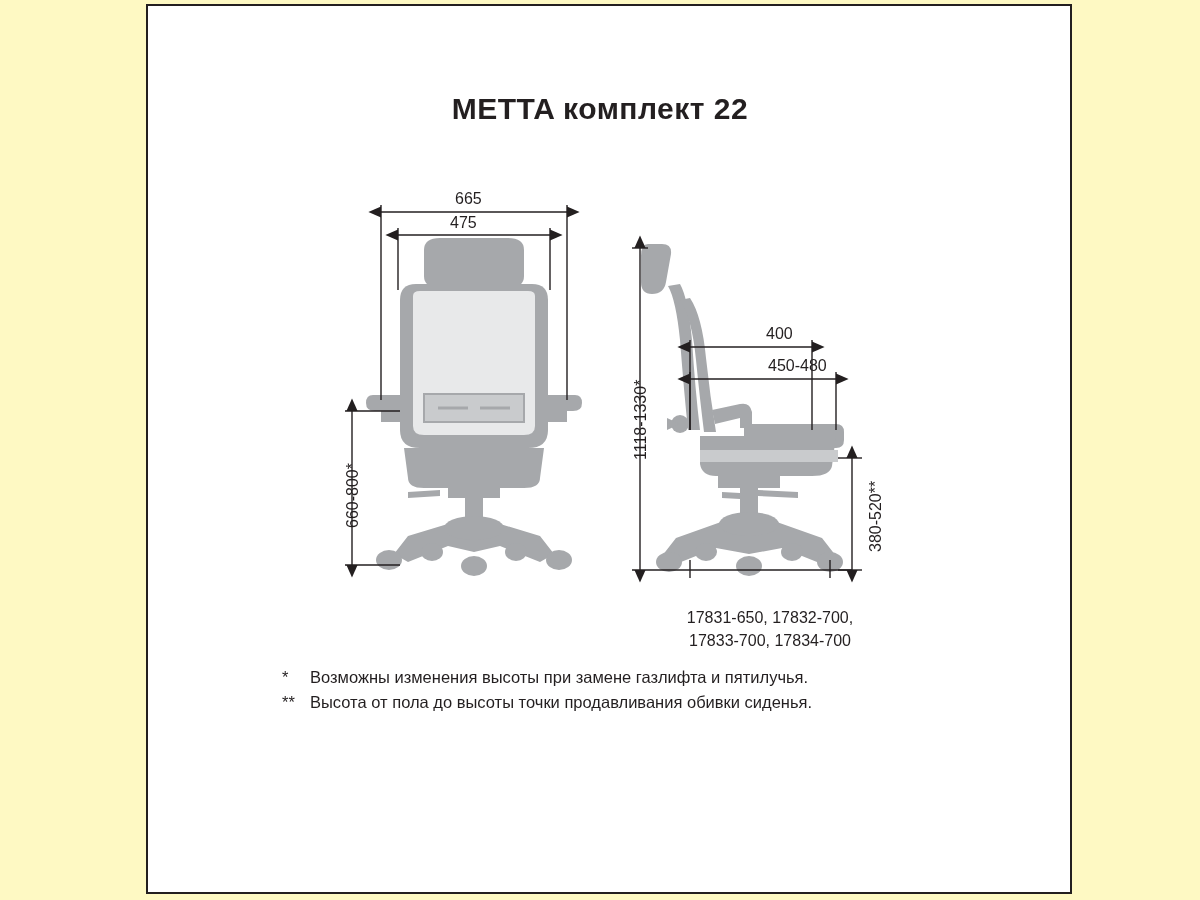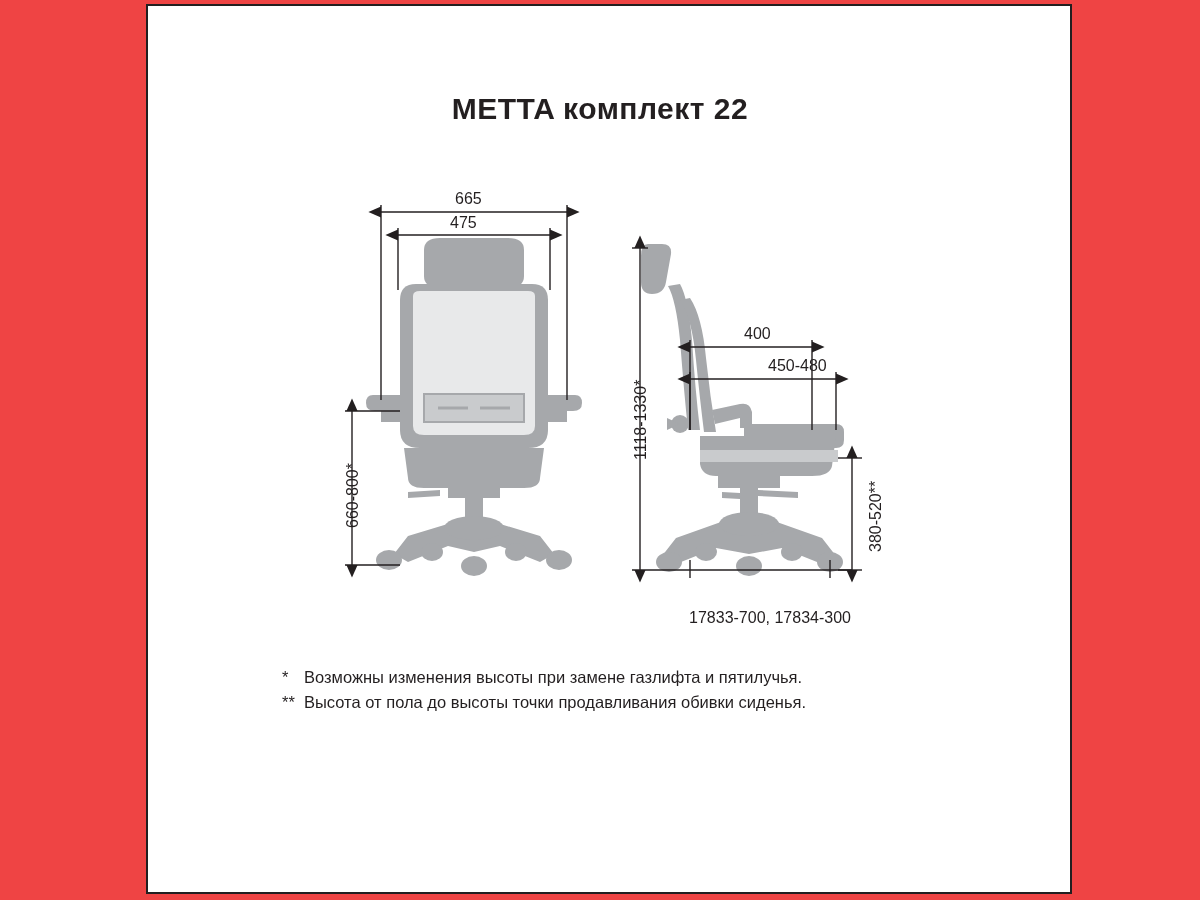--- a/index.html
+++ b/index.html
@@ -10,21 +10,21 @@
   body {
     width: 1200px;
     height: 900px;
     font-family: "Liberation Sans", sans-serif;
     overflow: hidden;
   }
   .page {
     position: relative;
     width: 1200px;
     height: 900px;
-    background: #ef4444;
+    background: #fef9c3;
   }
   .frame {
     position: absolute;
     left: 146px;
     top: 4px;
     width: 926px;
     height: 890px;
     border: 2px solid #231f20;
     box-sizing: border-box;
     background: #ffffff;
@@ -59,20 +59,21 @@
   .note-row {
     display: flex;
     align-items: flex-start;
   }
   .note-mark {
     width: 22px;
     flex: 0 0 22px;
   }
   .note-text {
     flex: 1 1 auto;
+    margin-left: 6px;
   }
   .codes {
     position: absolute;
     left: 600px;
     top: 606px;
     width: 340px;
     text-align: center;
     font-size: 16px;
     color: #231f20;
     line-height: 23px;
@@ -219,27 +220,28 @@
       <line x1="690" y1="570" x2="852" y2="570"></line>
       <line x1="690" y1="560" x2="690" y2="578"></line>
       <line x1="830" y1="560" x2="830" y2="578"></line>
     </g>
   </svg>
 
   <div class="dimlabel" style="left:455px; top:190px;text-align:center;">665</div>
   <div class="dimlabel" style="left:450px; top:214px;text-align:center;">475</div>
   <div class="dimlabel vert" style="left:344px; top:528px;">660-800*</div>
 
-  <div class="dimlabel" style="left:744px; top:325px;">400</div>
+  <div class="dimlabel" style="left:766px; top:325px;">400</div>
   <div class="dimlabel" style="left:768px; top:357px;">450-480</div>
   <div class="dimlabel vert" style="left:632px; top:460px;">1118-1330*</div>
   <div class="dimlabel vert" style="left:867px; top:552px;">380-520**</div>
 
   <div class="codes">
-    <div>17833-700, 17834-300</div>
+    <div>17831-650, 17832-700,</div>
+    <div>17833-700, 17834-700</div>
   </div>
 
   <div class="notes">
     <div class="note-row">
       <span class="note-mark">*</span>
       <span class="note-text">Возможны изменения высоты при замене газлифта и пятилучья.</span>
     </div>
     <div class="note-row">
       <span class="note-mark">**</span>
       <span class="note-text">Высота от пола до высоты точки продавливания обивки сиденья.</span>

